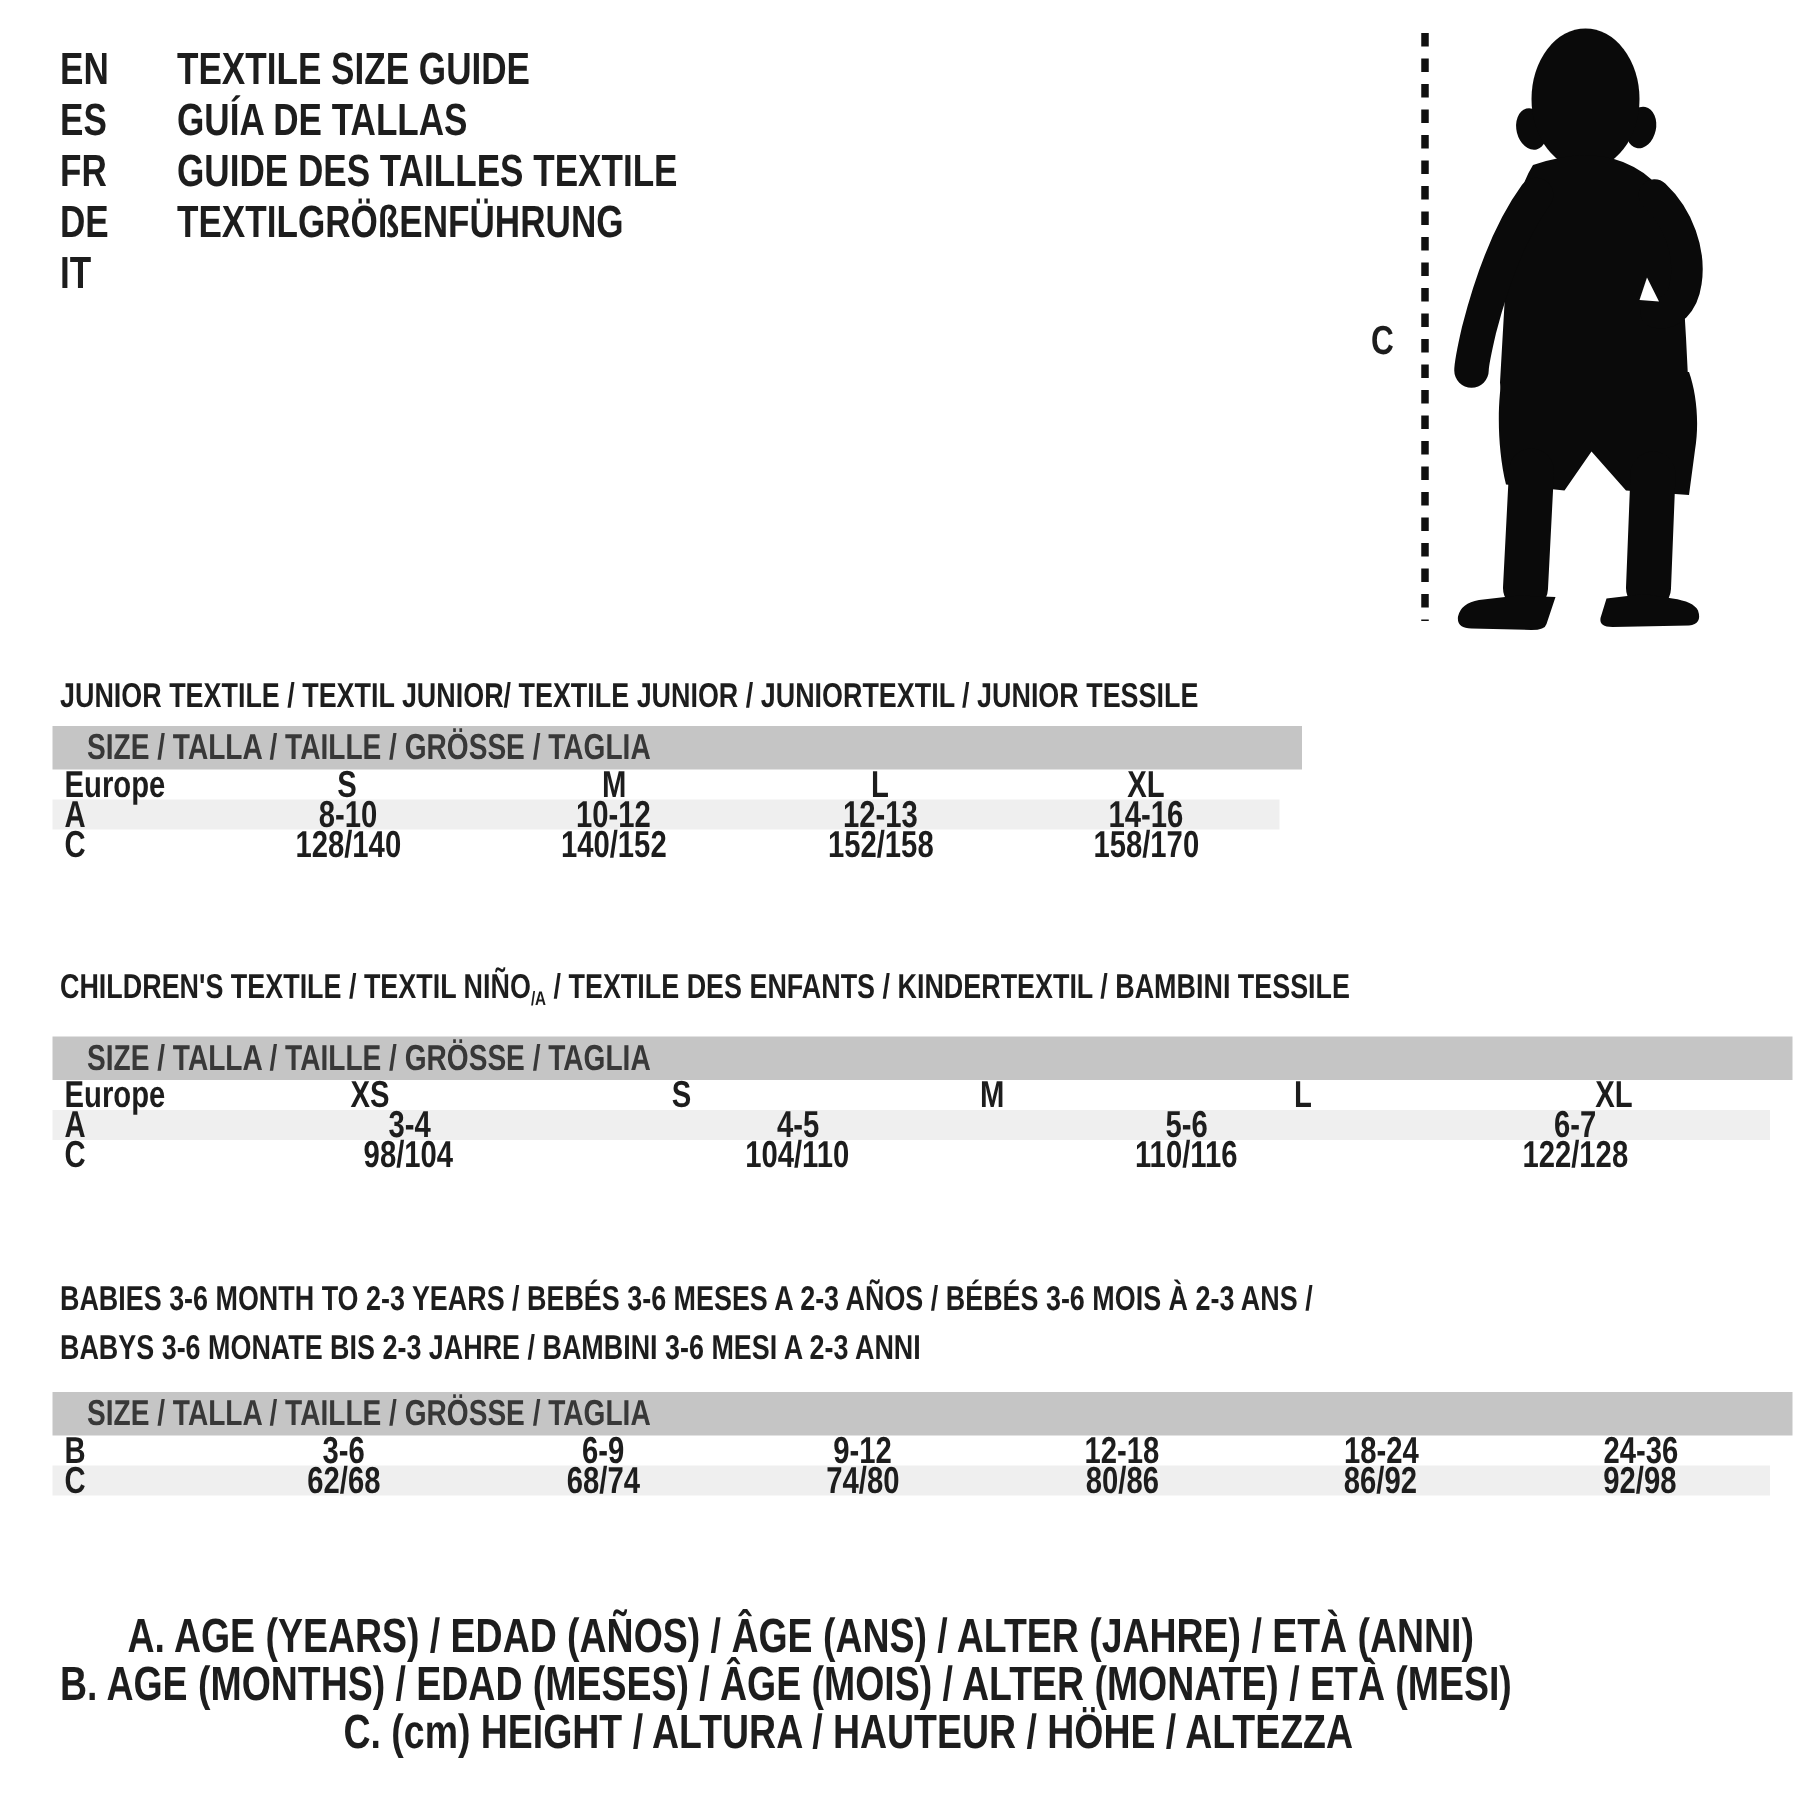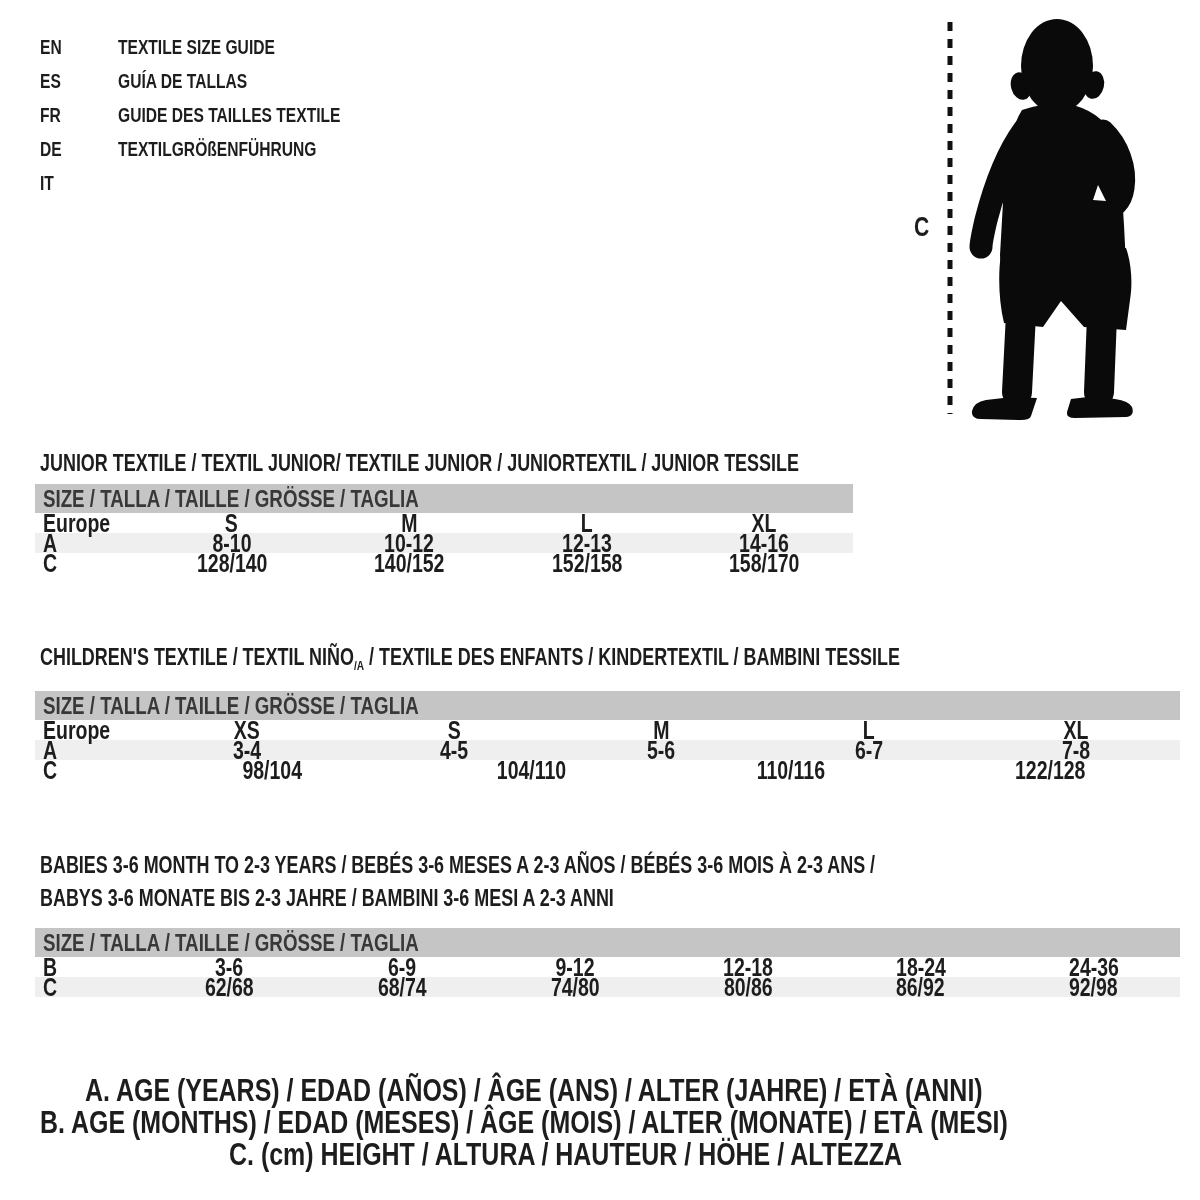--- a/index.html
+++ b/index.html
@@ -7,32 +7,32 @@
     position:relative;width:1200px;height:1200px;background:#ffffff;overflow:hidden;
     font-family:"Liberation Sans",sans-serif;font-weight:bold;color:#1d1d1d;
   }
   
   .cx,.cxc{display:inline-block;white-space:nowrap;transform:scaleX(0.78);}
   .cx{transform-origin:0 50%;}
   .cxc{transform-origin:50% 50%;}
 
   
   .langs{position:absolute;left:40px;top:30px;}
-  .lang-row{height:34px;line-height:34px;font-size:20px;}
+  .lang-row{height:34px;line-height:34px;font-size:30px;}
   .lang-code{position:absolute;left:0;}
   .lang-title{position:absolute;left:78px;text-decoration:underline;}
   .lang-row{position:relative;width:600px;}
 
   
   .figure-svg{position:absolute;left:900px;top:0;width:240px;height:430px;}
   .c-label{position:absolute;left:914px;top:212px;font-size:27px;line-height:30px;}
 
   
   .sec-title{position:absolute;left:40px;font-size:23px;line-height:26px;}
-  .size-bar{position:absolute;left:35px;background:#c5c5c5;color:#383838;font-size:24px;}
+  .size-bar{position:absolute;left:35px;background:#c5c5c5;color:#383838;font-size:24px;padding-left:15px;}
   .size-bar .cx{margin-left:8px;}
   .rows{position:absolute;left:35px;}
   .trow{display:flex;align-items:center;height:20px;font-size:25px;}
   .trow.alt{background:#efefef;}
   .tlabel{width:108px;padding-left:8px;box-sizing:border-box;flex:none;text-align:left;}
   .tcell{flex:1;text-align:center;}
 
   .title-sub{font-size:13px;position:relative;top:5px;}
 
   
@@ -129,21 +129,20 @@
         <span class="tcell"><span class="cxc">M</span></span>
         <span class="tcell"><span class="cxc">L</span></span>
         <span class="tcell"><span class="cxc">XL</span></span>
       </div>
       <div class="trow alt">
         <span class="tlabel"><span class="cx">A</span></span>
         <span class="tcell"><span class="cxc">3-4</span></span>
         <span class="tcell"><span class="cxc">4-5</span></span>
         <span class="tcell"><span class="cxc">5-6</span></span>
         <span class="tcell"><span class="cxc">6-7</span></span>
-        <span class="tcell"><span class="cxc">7-8</span></span>
       </div>
       <div class="trow">
         <span class="tlabel"><span class="cx">C</span></span>
         <span class="tcell"><span class="cxc">98/104</span></span>
         <span class="tcell"><span class="cxc">104/110</span></span>
         <span class="tcell"><span class="cxc">110/116</span></span>
         <span class="tcell"><span class="cxc">122/128</span></span>
       </div>
     </div>
 

